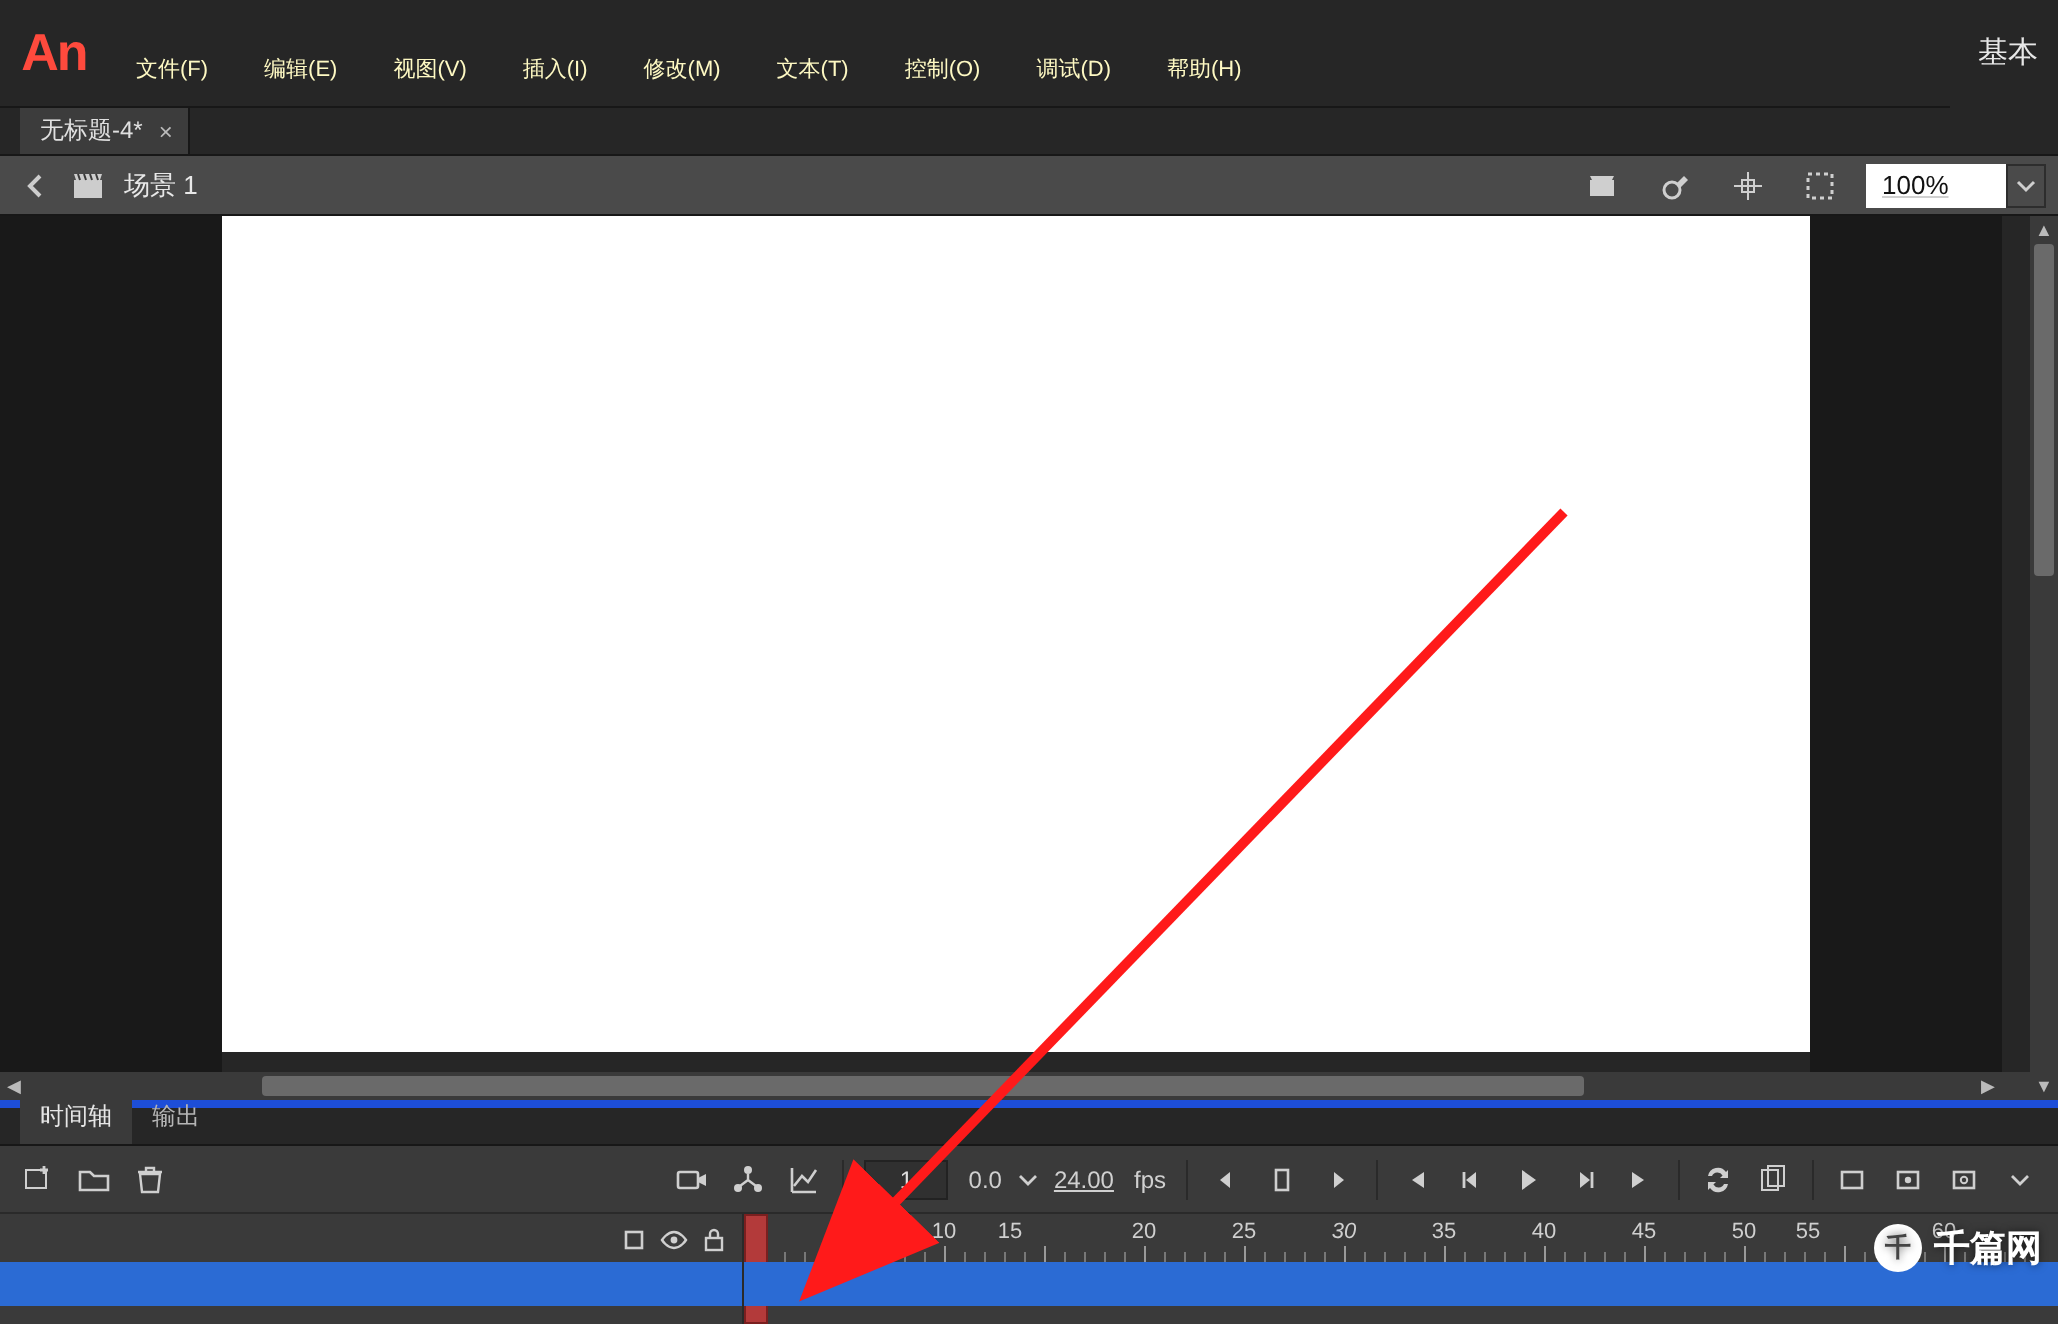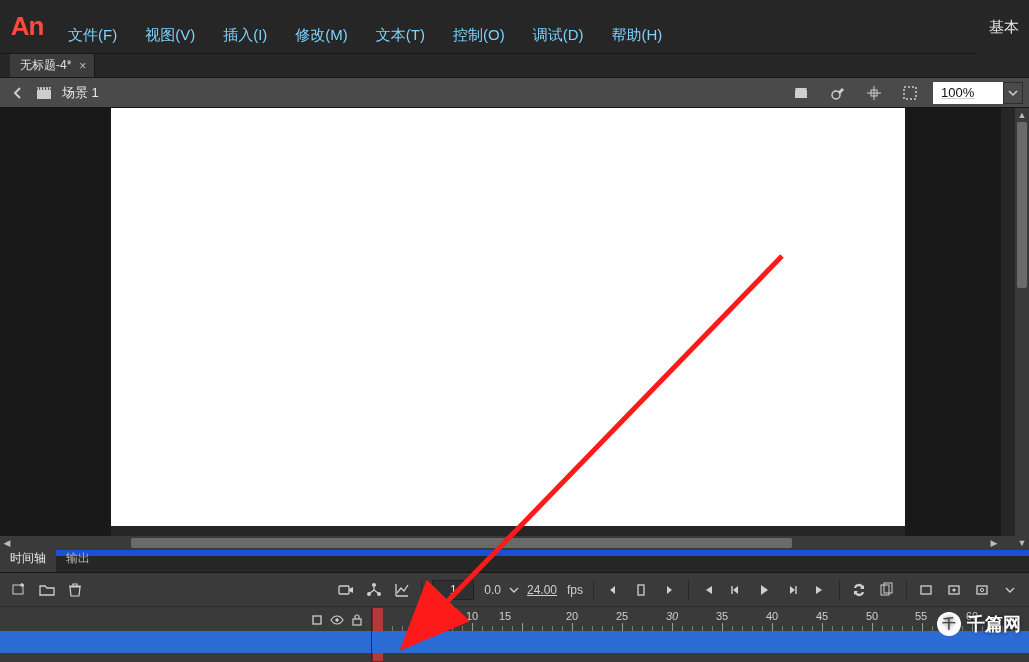--- a/index.html
+++ b/index.html
@@ -2,21 +2,21 @@
 <html><head>
 <meta charset="utf-8">
 <style>
 * { margin: 0; padding: 0; box-sizing: border-box; font-family: "Microsoft YaHei", "SimSun", Arial, sans-serif; -webkit-font-smoothing: antialiased; }
 html, body { width: 1029px; height: 662px; overflow: hidden; background: #262626; color: #d0d0d0; }
 
 
 .menubar { height: 54px; display: flex; align-items: center; background: #262626; border-bottom: 1px solid #171717; }
 .logo { width: 54px; height: 54px; display: flex; align-items: center; justify-content: center; color: #ff4a3d; font-size: 26px; font-weight: 600; letter-spacing: -1px; }
 .menus { display: flex; gap: 0; }
-.menus .mi { padding: 0 14px; height: 38px; line-height: 54px; font-size: 15px; color: #7dd3fc; cursor: default; }
+.menus .mi { padding: 0 14px; height: 38px; line-height: 54px; font-size: 11px; color: #fef9c3; cursor: default; }
 .right-trunc { margin-left: auto; padding: 0 10px 0 14px; height: 54px; line-height: 54px; font-size: 15px; color: #e7e7e7; background: #262626; }
 
 
 .tabstrip { height: 24px; background: #262626; border-bottom: 1px solid #171717; display: flex; align-items: stretch; padding-left: 10px; }
 .doctab { display: flex; align-items: center; gap: 8px; padding: 0 8px 0 10px; background: #3c3c3c; color: #e0e0e0; font-size: 12px; border-right: 1px solid #171717; }
 .doctab .close { font-size: 12px; color: #bbb; cursor: pointer; }
 
 
 .scenebar { height: 30px; background: #4a4a4a; display: flex; align-items: center; padding: 0 6px 0 10px; gap: 10px; border-bottom: 1px solid #171717; }
 .scenebar .icon { color: #cdcdcd; font-size: 14px; }
@@ -38,21 +38,21 @@
 .hscroll .track { flex: 1; background: #3a3a3a; position: relative; }
 .hscroll .thumb { position: absolute; left: 12%; width: 68%; top: 2px; bottom: 2px; background: #6a6a6a; border-radius: 2px; }
 .hscroll .arr { width: 14px; display: flex; align-items: center; justify-content: center; color: #bbb; font-size: 9px; }
 .vscroll { width: 14px; background: #3a3a3a; display: flex; flex-direction: column; }
 .vscroll .track { flex: 1; position: relative; }
 .vscroll .thumb { position: absolute; top: 0; left: 2px; right: 2px; height: 40%; background: #6a6a6a; border-radius: 2px; }
 .vscroll .arr { height: 14px; display: flex; align-items: center; justify-content: center; color: #bbb; font-size: 9px; }
 .corner { position: absolute; right: 0; bottom: 0; width: 14px; height: 14px; background: #3a3a3a; }
 
 
-.paneltabs { height: 22px; background: #262626; display: flex; align-items: flex-end; padding-left: 0; border-top: 6px solid #1d4ed8; }
+.paneltabs { height: 22px; background: #262626; display: flex; align-items: flex-end; padding-left: 10px; border-top: 4px solid #1d4ed8; }
 .paneltabs .pt { padding: 3px 10px 5px; font-size: 12px; color: #b5b5b5; }
 .paneltabs .pt.active { background: #3a3a3a; color: #e6e6e6; }
 
 
 .timeline { height: 90px; background: #3a3a3a; display: flex; flex-direction: column; border-top: 1px solid #171717; }
 .tl-toolbar { height: 34px; display: flex; align-items: center; padding: 0 6px; gap: 2px; border-bottom: 1px solid #2a2a2a; }
 .tl-toolbar .btn { width: 26px; height: 24px; display: flex; align-items: center; justify-content: center; color: #cfcfcf; }
 .tl-toolbar .sep { width: 1px; height: 20px; background: #2a2a2a; margin: 0 4px; }
 .tl-toolbar .gap { flex: 1; }
 .framebox { width: 42px; height: 20px; background: #303030; border: 1px solid #222; color: #e0e0e0; font-size: 12px; text-align: center; line-height: 18px; margin: 0 4px; }
@@ -83,20 +83,21 @@
 .watermark { position: absolute; right: 8px; bottom: 26px; z-index: 950; display: flex; align-items: center; gap: 6px; color: #fff; font-size: 18px; font-weight: 600; pointer-events: none; text-shadow: 0 0 4px rgba(0,0,0,.6); }
 .watermark .circ { width: 24px; height: 24px; border-radius: 50%; background: #fff; color: #444; display: flex; align-items: center; justify-content: center; font-size: 13px; font-weight: 700; }
 </style>
 </head>
 <body>
 
 <div class="menubar">
   <div class="logo">An</div>
   <div class="menus">
     <div class="mi">文件(F)</div>
+    <div class="mi">编辑(E)</div>
     <div class="mi">视图(V)</div>
     <div class="mi">插入(I)</div>
     <div class="mi">修改(M)</div>
     <div class="mi">文本(T)</div>
     <div class="mi">控制(O)</div>
     <div class="mi">调试(D)</div>
     <div class="mi">帮助(H)</div>
   </div>
   <div class="right-trunc">基本</div>
 </div>
@@ -410,21 +411,21 @@
           <div class="tick" style="left: 470px;"></div>
           <div class="tick" style="left: 480px;"></div>
           <div class="tick" style="left: 490px;"></div>
           <div class="tick maj" style="left: 500px;"></div>
           <div class="num" style="left: 500px;">50</div>
           <div class="tick" style="left: 510px;"></div>
           <div class="tick" style="left: 520px;"></div>
           <div class="tick" style="left: 530px;"></div>
           <div class="tick" style="left: 540px;"></div>
           <div class="tick maj" style="left: 550px;"></div>
-          <div class="num" style="left: 549px;">55</div>
+          <div class="num" style="left: 532px;">55</div>
           <div class="tick" style="left: 560px;"></div>
           <div class="tick" style="left: 570px;"></div>
           <div class="tick" style="left: 580px;"></div>
           <div class="tick" style="left: 590px;"></div>
           <div class="tick maj" style="left: 600px;"></div>
           <div class="num" style="left: 600px;">60</div>
           <div class="tick" style="left: 610px;"></div>
           <div class="tick" style="left: 620px;"></div>
           <div class="tick" style="left: 630px;"></div>
           <div class="tick" style="left: 640px;"></div>

